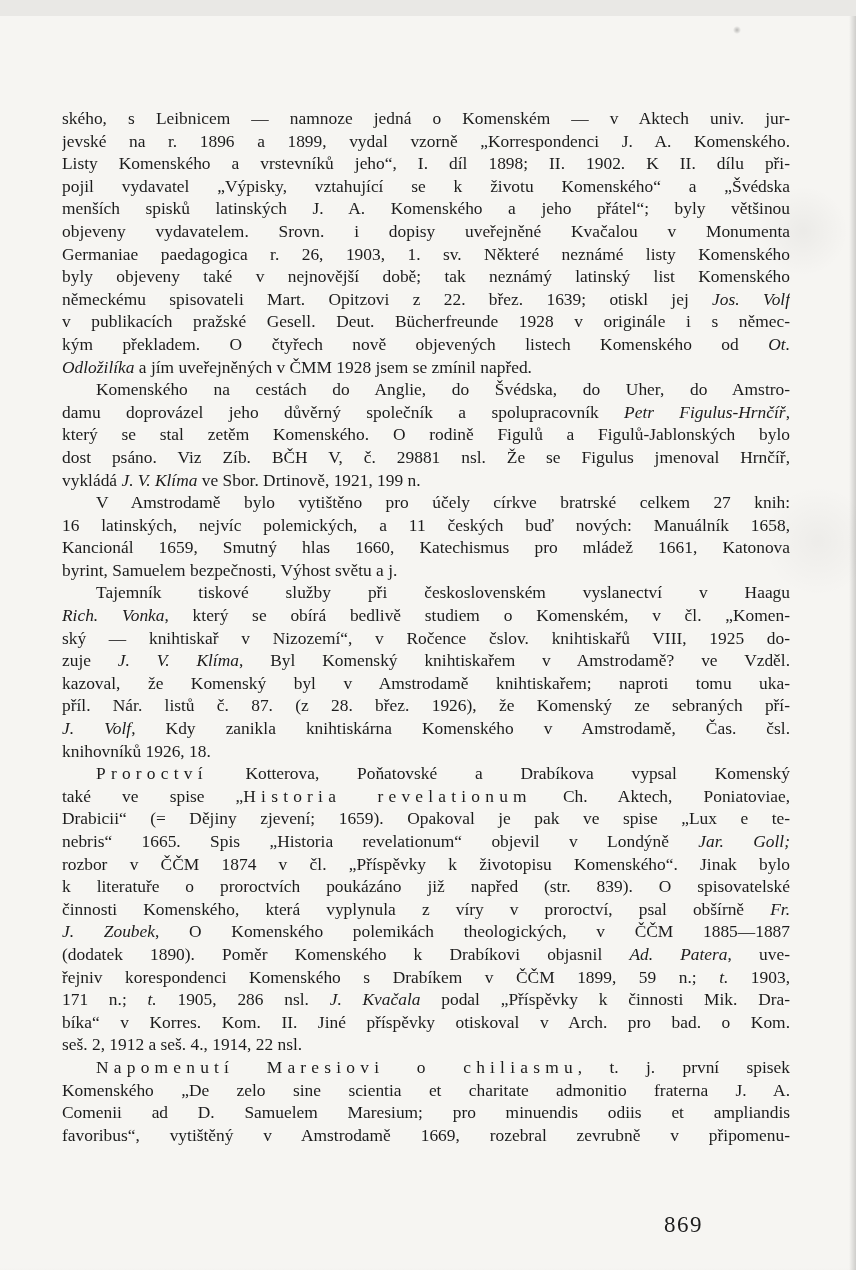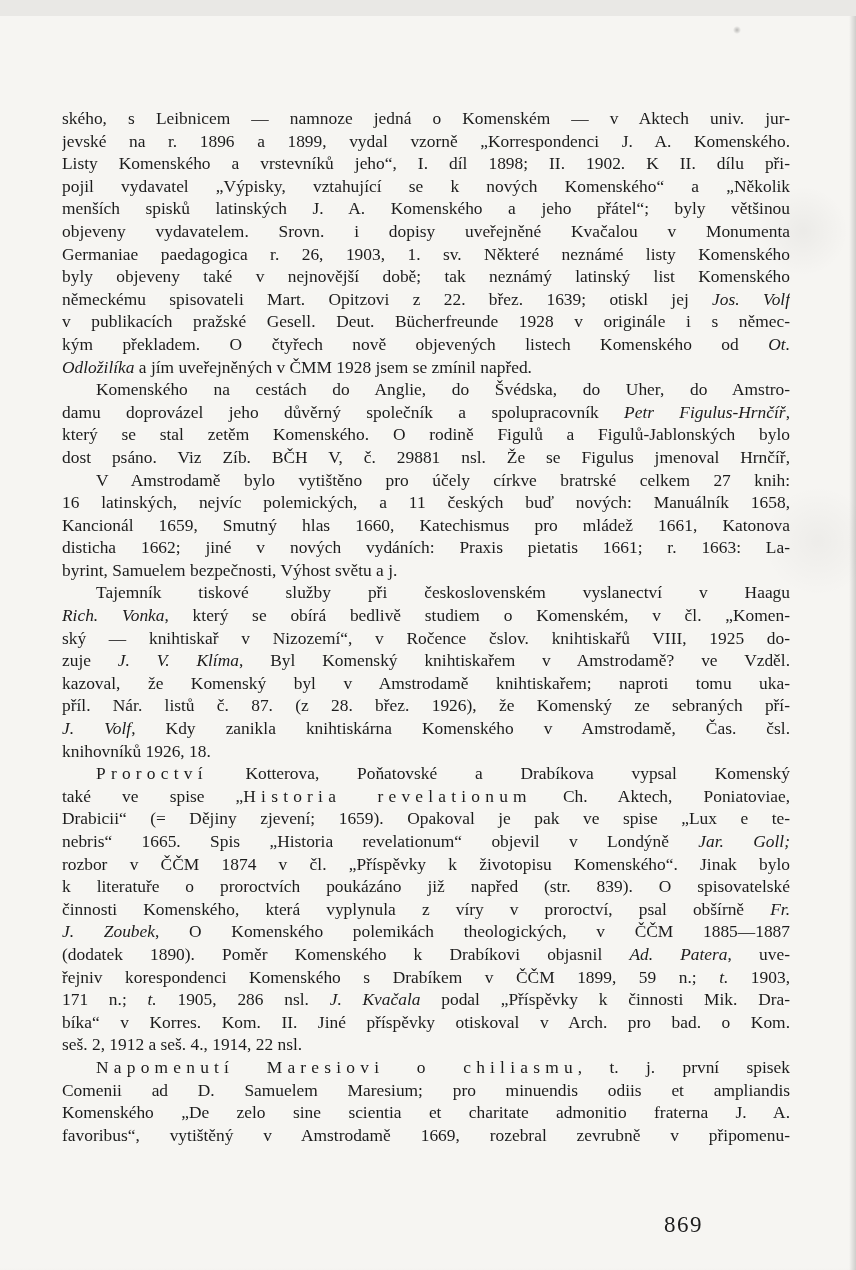--- a/index.html
+++ b/index.html
@@ -54,37 +54,37 @@
   }
 </style>
 </head>
 <body>
 
 <div class="page">
   <div class="text-block" id="text-block">
       <div class="line"><span>ského, s Leibnicem — namnoze jedná o Komenském — v Aktech univ. jur-</span></div>
       <div class="line"><span>jevské na r. 1896 a 1899, vydal vzorně „Korrespondenci J. A. Komenského.</span></div>
       <div class="line"><span>Listy Komenského a vrstevníků jeho“, I. díl 1898; II. 1902. K II. dílu při-</span></div>
-      <div class="line"><span>pojil vydavatel „Výpisky, vztahující se k nových Komenského“ a „Několik</span></div>
+      <div class="line"><span>pojil vydavatel „Výpisky, vztahující se k životu Komenského“ a „Švédska</span></div>
       <div class="line"><span>menších spisků latinských J. A. Komenského a jeho přátel“; byly většinou</span></div>
       <div class="line"><span>objeveny vydavatelem. Srovn. i dopisy uveřejněné Kvačalou v Monumenta</span></div>
       <div class="line"><span>Germaniae paedagogica r. 26, 1903, 1. sv. Některé neznámé listy Komenského</span></div>
       <div class="line"><span>byly objeveny také v nejnovější době; tak neznámý latinský list Komenského</span></div>
       <div class="line"><span>německému spisovateli Mart. Opitzovi z 22. břez. 1639; otiskl jej </span><span class="it">Jos. Volf</span></div>
       <div class="line"><span>v publikacích pražské Gesell. Deut. Bücherfreunde 1928 v originále i s němec-</span></div>
       <div class="line"><span>kým překladem. O čtyřech nově objevených listech Komenského od </span><span class="it">Ot.</span></div>
       <div class="line last"><span class="it">Odložilíka</span><span> a jím uveřejněných v ČMM 1928 jsem se zmínil napřed.</span></div>
       <div class="line indent"><span>Komenského na cestách do Anglie, do Švédska, do Uher, do Amstro-</span></div>
       <div class="line"><span>damu doprovázel jeho důvěrný společník a spolupracovník </span><span class="it">Petr Figulus-Hrnčíř</span><span>,</span></div>
       <div class="line"><span>který se stal zetěm Komenského. O rodině Figulů a Figulů-Jablonských bylo</span></div>
       <div class="line"><span>dost psáno. Viz Zíb. BČH V, č. 29881 nsl. Že se Figulus jmenoval Hrnčíř,</span></div>
+      <div class="line last"><span>vykládá </span><span class="it">J. V. Klíma</span><span> ve Sbor. Drtinově, 1921, 199 n.</span></div>
       <div class="line indent"><span>V Amstrodamě bylo vytištěno pro účely církve bratrské celkem 27 knih:</span></div>
       <div class="line"><span>16 latinských, nejvíc polemických, a 11 českých buď nových: Manuálník 1658,</span></div>
       <div class="line"><span>Kancionál 1659, Smutný hlas 1660, Katechismus pro mládež 1661, Katonova</span></div>
-      <div class="line"><span>disticha 1662; jiné v nových vydáních: Praxis pietatis 1661; r. 1663: La-</span></div>
       <div class="line last"><span>byrint, Samuelem bezpečnosti, Výhost světu a j.</span></div>
       <div class="line indent"><span>Tajemník tiskové služby při československém vyslanectví v Haagu</span></div>
       <div class="line"><span class="it">Rich. Vonka</span><span>, který se obírá bedlivě studiem o Komenském, v čl. „Komen-</span></div>
       <div class="line"><span>ský — knihtiskař v Nizozemí“, v Ročence čslov. knihtiskařů VIII, 1925 do-</span></div>
       <div class="line"><span>zuje </span><span class="it">J. V. Klíma</span><span>, Byl Komenský knihtiskařem v Amstrodamě? ve Vzděl.</span></div>
       <div class="line"><span>kazoval, že Komenský byl v Amstrodamě knihtiskařem; naproti tomu uka-</span></div>
       <div class="line"><span>příl. Nár. listů č. 87. (z 28. břez. 1926), že Komenský ze sebraných pří-</span></div>
       <div class="line"><span class="it">J. Volf</span><span>, Kdy zanikla knihtiskárna Komenského v Amstrodamě, Čas. čsl.</span></div>
       <div class="line last"><span>knihovníků 1926, 18.</span></div>
       <div class="line indent"><span class="sp">Proroctví</span><span> Kotterova, Poňatovské a Drabíkova vypsal Komenský</span></div>
@@ -94,18 +94,18 @@
       <div class="line"><span>rozbor v ČČM 1874 v čl. „Příspěvky k životopisu Komenského“. Jinak bylo</span></div>
       <div class="line"><span>k literatuře o proroctvích poukázáno již napřed (str. 839). O spisovatelské</span></div>
       <div class="line"><span>činnosti Komenského, která vyplynula z víry v proroctví, psal obšírně </span><span class="it">Fr.</span></div>
       <div class="line"><span class="it">J. Zoubek</span><span>, O Komenského polemikách theologických, v ČČM 1885—1887</span></div>
       <div class="line"><span>(dodatek 1890). Poměr Komenského k Drabíkovi objasnil </span><span class="it">Ad. Patera</span><span>, uve-</span></div>
       <div class="line"><span>řejniv korespondenci Komenského s Drabíkem v ČČM 1899, 59 n.; </span><span class="it">t.</span><span> 1903,</span></div>
       <div class="line"><span>171 n.; </span><span class="it">t.</span><span> 1905, 286 nsl. </span><span class="it">J. Kvačala</span><span> podal „Příspěvky k činnosti Mik. Dra-</span></div>
       <div class="line"><span>bíka“ v Korres. Kom. II. Jiné příspěvky otiskoval v Arch. pro bad. o Kom.</span></div>
       <div class="line last"><span>seš. 2, 1912 a seš. 4., 1914, 22 nsl.</span></div>
       <div class="line indent"><span class="sp">Napomenutí Maresiovi o chiliasmu</span><span>, t. j. první spisek</span></div>
+      <div class="line"><span>Komenského „De zelo sine scientia et charitate admonitio fraterna J. A.</span></div>
       <div class="line"><span>Comenii ad D. Samuelem Maresium; pro minuendis odiis et ampliandis</span></div>
-      <div class="line"><span>Komenského „De zelo sine scientia et charitate admonitio fraterna J. A.</span></div>
       <div class="line"><span>favoribus“, vytištěný v Amstrodamě 1669, rozebral zevrubně v připomenu-</span></div>
     </div>
   <div class="page-number">869</div>
 </div>
 
 </body></html>

